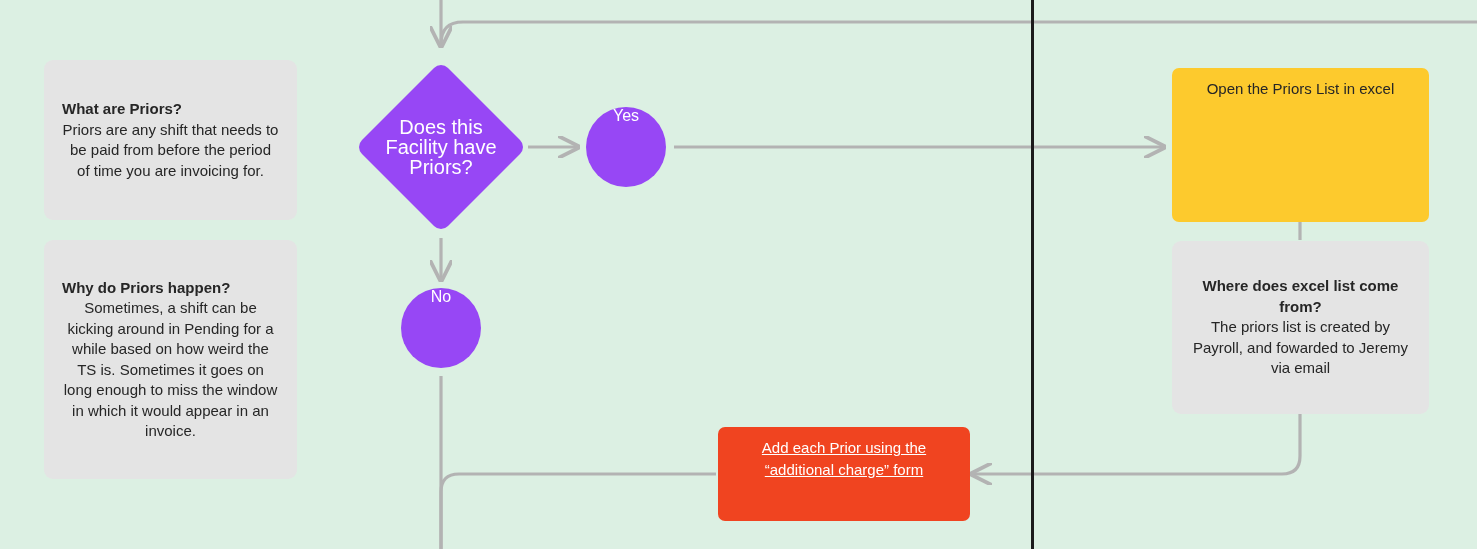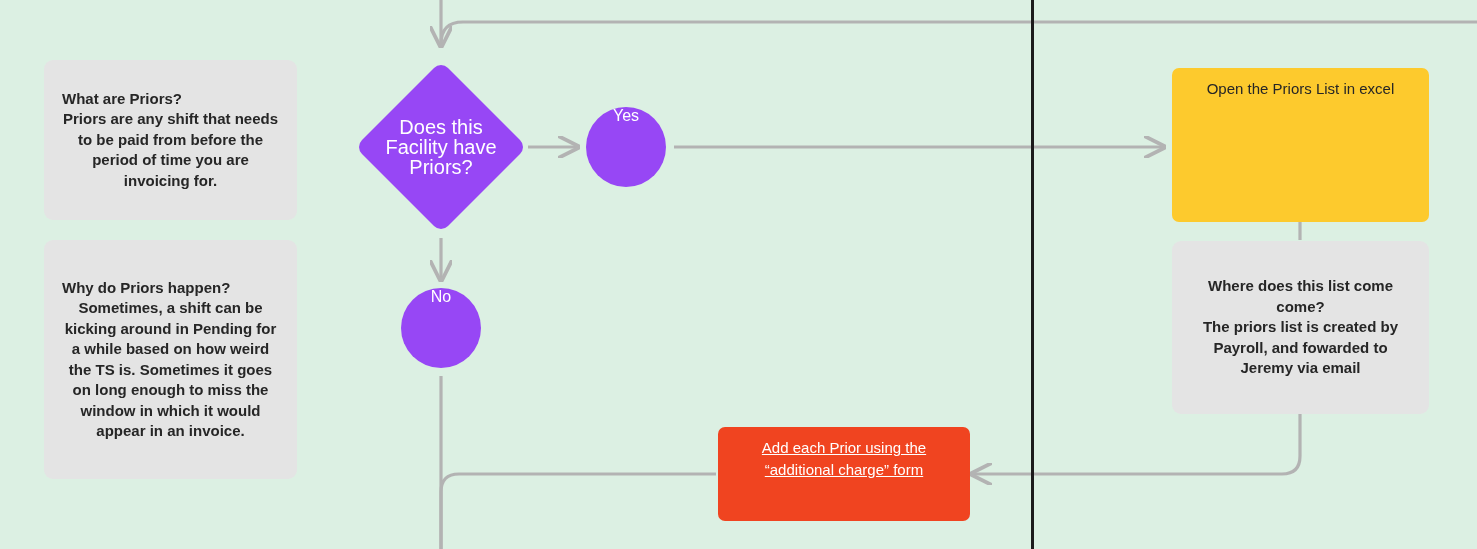--- a/index.html
+++ b/index.html
@@ -39,21 +39,21 @@
     line-height: 20.5px;
     padding: 14px 18px;
     flex-direction: column;
   }
   .note .ttl {
     font-weight: bold;
     display: block;
   }
   .note .body {
     display: block;
-    font-weight: bold;
+    font-weight: normal;
   }
   
   .diamond-wrap {
     position: absolute;
   }
   .diamond-shape {
     position: absolute;
     left: 0; top: 0;
     width: 100%;
     height: 100%;
@@ -166,21 +166,21 @@
 
   <div class="node circle" style="left:401px; top:288px; width:80px; height:80px;">
     <span>No</span>
   </div>
 
   <div class="node box box-yellow" style="left:1172px; top:68px; width:257px; height:154px;">
     <span>Open the Priors List in excel</span>
   </div>
 
   <div class="node note" style="left:1172px; top:241px; width:257px; height:173px;">
-    <span class="ttl">Where does this list come come?</span>
+    <span class="ttl">Where does excel list come from?</span>
     <span class="body">The priors list is created by Payroll, and fowarded to Jeremy via email</span>
   </div>
 
   <div class="node box box-orange" style="left:718px; top:427px; width:252px; height:94px;">
     <span>Add each Prior using the
 “additional charge” form</span>
   </div>
 
 </div>
 

